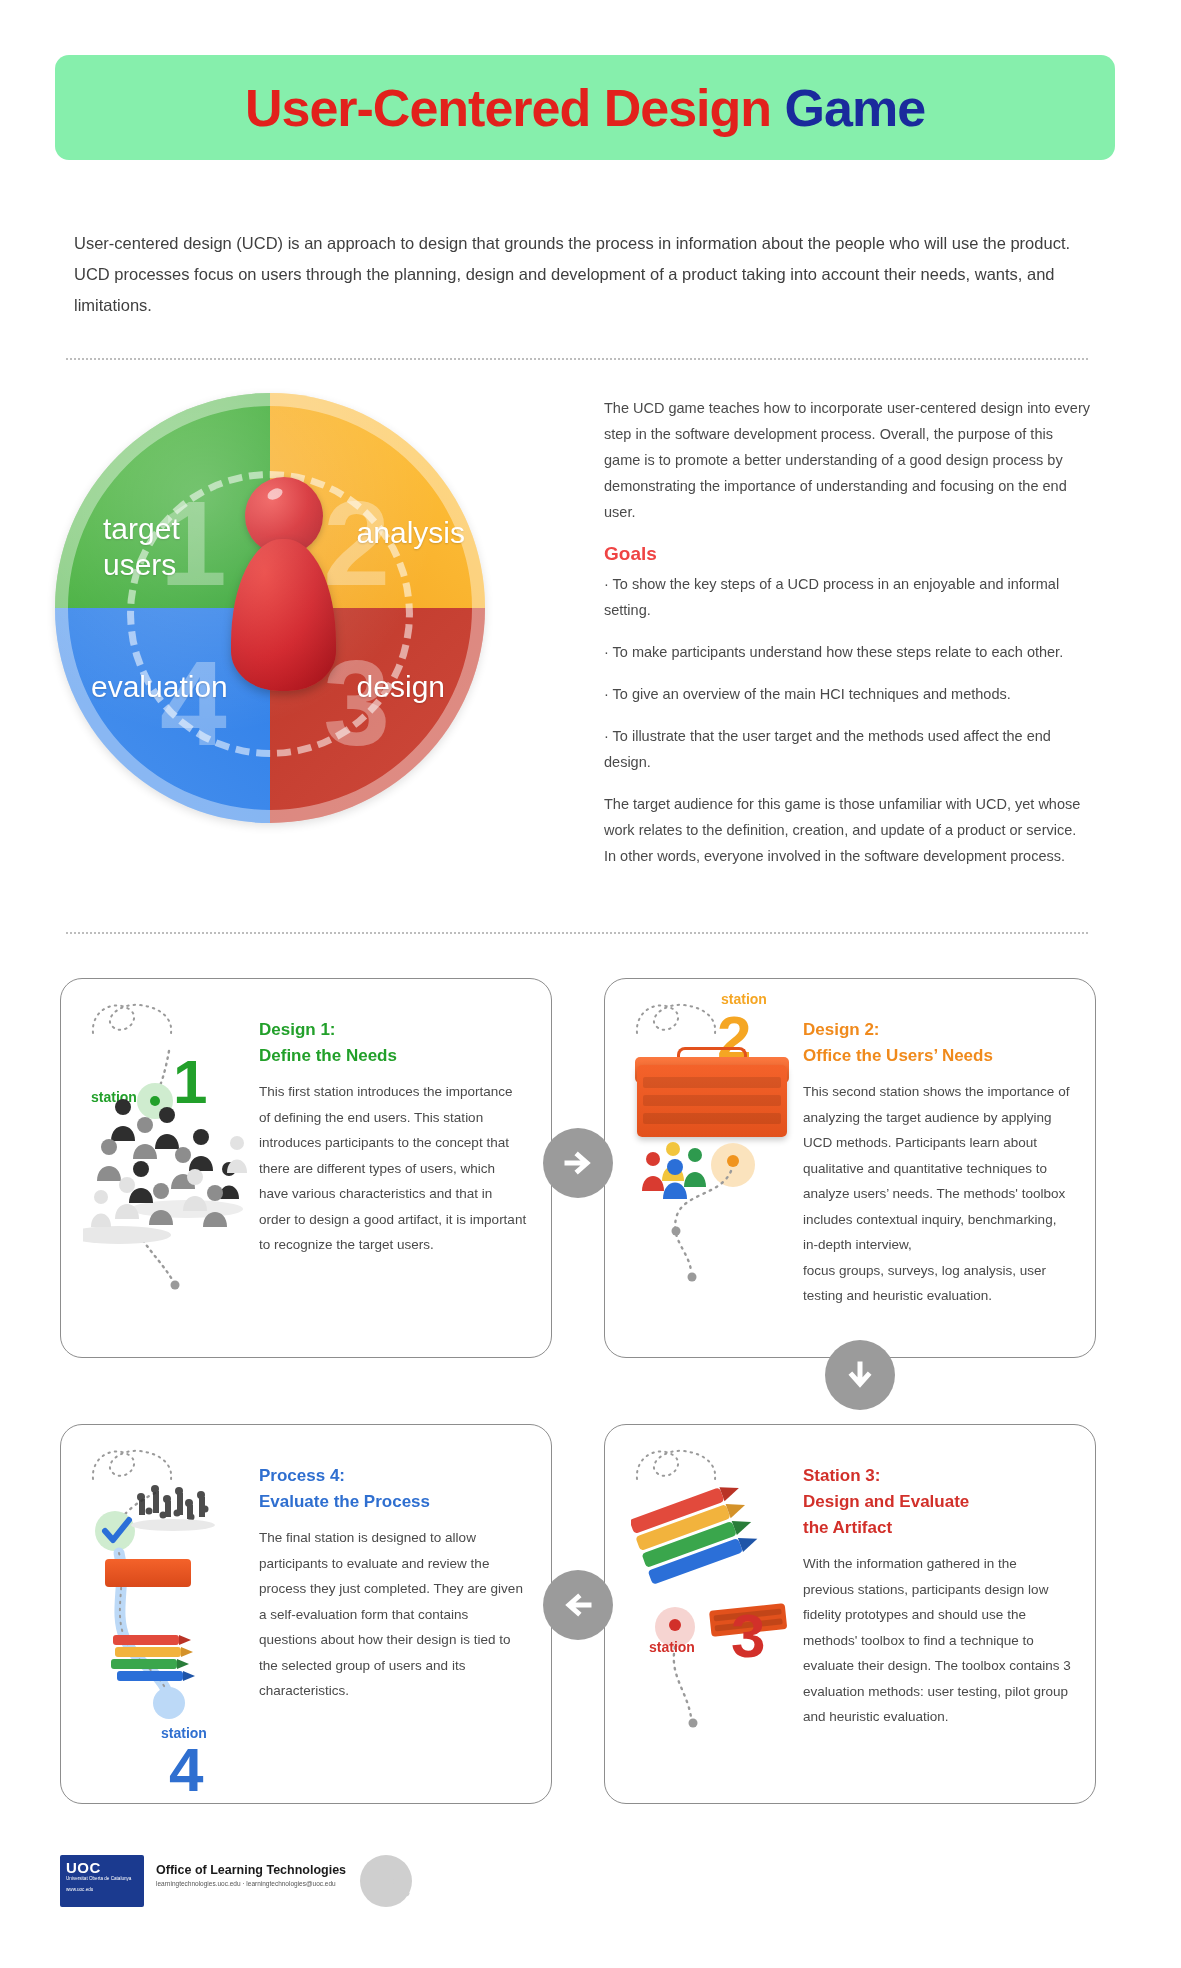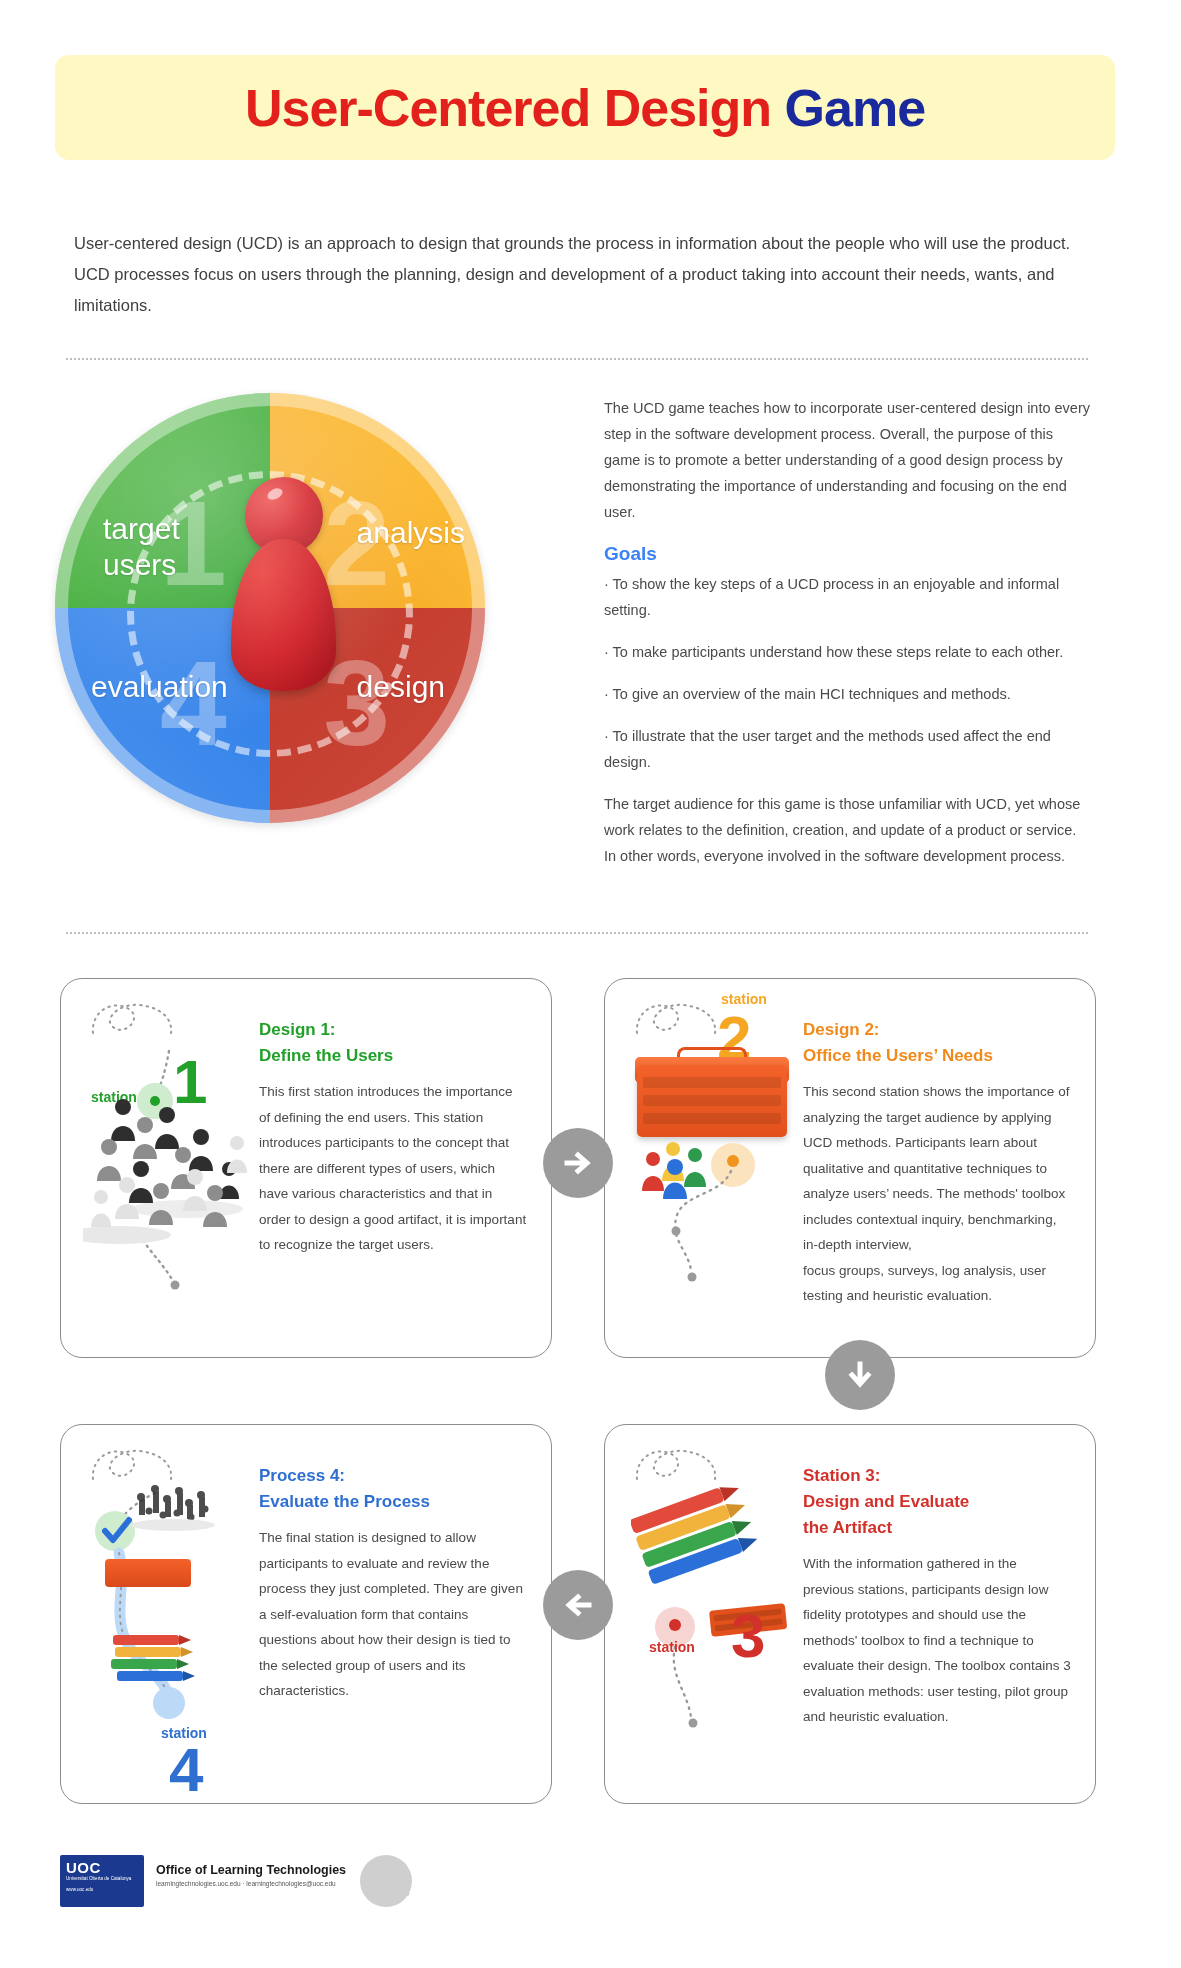--- a/index.html
+++ b/index.html
@@ -9,21 +9,21 @@
     background:#ffffff;
     font-family:"Liberation Sans", sans-serif;
     color:#404040;
     position:relative;
     overflow:hidden;
   }
 
   
   .header-banner{
     position:absolute; left:55px; top:55px; width:1060px; height:105px;
-    background:#fef9c3; border-radius:14px;
+    background:#86efac; border-radius:14px;
     display:flex; align-items:center; justify-content:center;
   }
   .header-title{
     font-size:52px; font-weight:bold; letter-spacing:-1px; white-space:nowrap;
   }
   .title-red{ color:#e2211c; }
   .title-blue{ color:#1a2a9c; }
 
   
   .intro{
@@ -109,21 +109,21 @@
     box-shadow:0 4px 10px rgba(0,0,0,.25);
   }
 
   
   .side-col{
     position:absolute; left:604px; top:395px; width:488px;
     font-size:14.5px; line-height:26px; color:#4a4a4a;
   }
   .side-col p{ margin:0 0 16px 0; }
   .side-h{
-    font-size:19px; font-weight:bold; color:#3b82f6; margin:0 0 4px 0;
+    font-size:19px; font-weight:bold; color:#ef4444; margin:0 0 4px 0;
   }
   .goal-line{ margin:0; }
   .side-block{ margin-bottom:16px; }
 
   
   .card{
     position:absolute;
     border:1.6px solid #8d8d8d;
     border-radius:22px;
     background:#fff;
@@ -342,21 +342,21 @@
               <path d="M8,142 C8,124 28,124 28,142 Z"></path>
           </g>
         </g>
       </svg>
     </div>
   </div>
 
   <div class="card-text">
     <div class="st-title">
       <div>Design 1:</div>
-      <div>Define the Users</div>
+      <div>Define the Needs</div>
     </div>
     <div class="st-body">This first station introduces the importance of defining the end users. This station introduces participants to the concept that there are different types of users, which have various characteristics and that in order to design a good artifact, it is important to recognize the target users.</div>
   </div>
 </div>
 
 <div class="card c2">
   <div class="card-illus">
     <svg class="doodle" viewBox="0 0 120 66">
       <path d="M8,40 C6,18 28,6 44,16 C58,25 40,44 28,34 C18,26 34,10 54,12 C76,14 88,26 86,40" fill="none" stroke="#9a9a9a" stroke-width="2" stroke-dasharray="1.5 5" stroke-linecap="round"></path>
     </svg>

